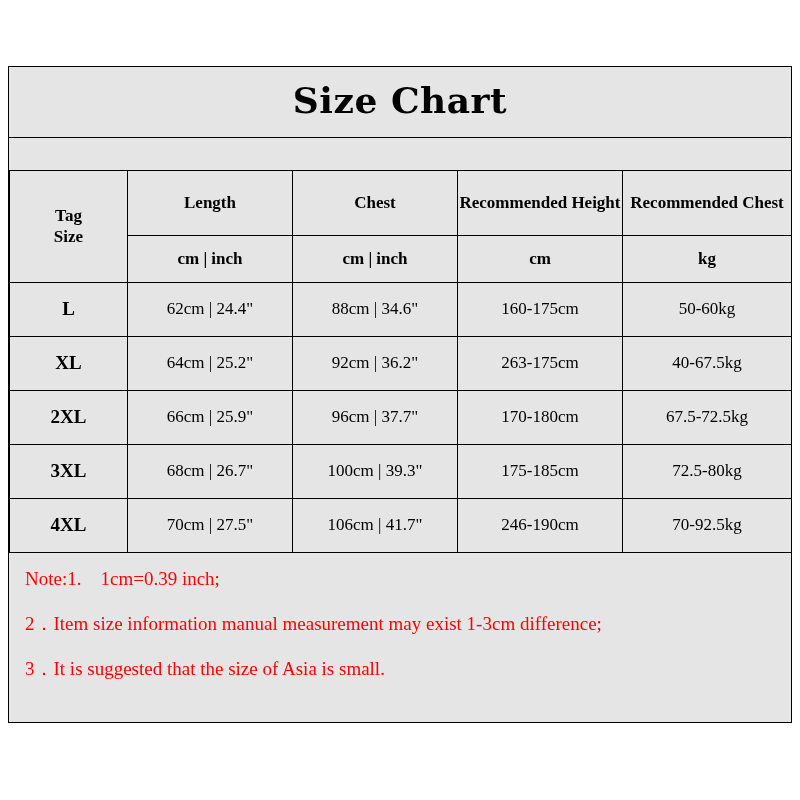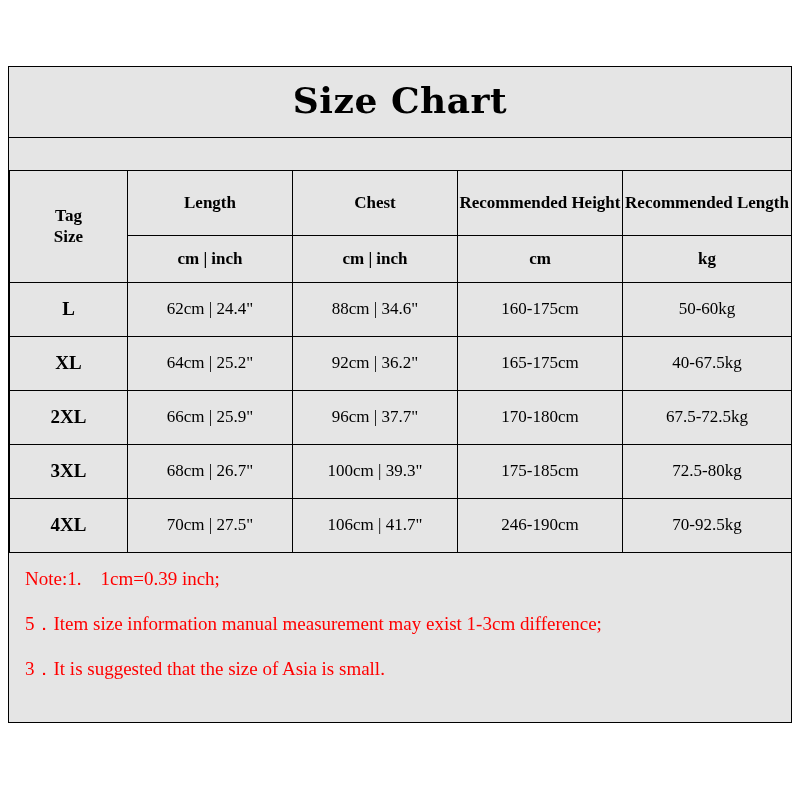--- a/index.html
+++ b/index.html
@@ -115,42 +115,42 @@
           <col class="c4">
       </colgroup>
       <thead>
         <tr class="hdr-top">
           <th rowspan="2" class="tagsize-cell">
             <div>Tag<br>Size</div>
           </th>
           <th>Length</th>
           <th>Chest</th>
           <th>Recommended Height</th>
-          <th>Recommended Length</th>
+          <th>Recommended Chest</th>
         </tr>
         <tr class="hdr-units">
           <th>cm | inch</th>
           <th>cm | inch</th>
           <th>cm</th>
           <th>kg</th>
         </tr>
       </thead>
       <tbody>
         <tr>
           <td class="tag">L</td>
           <td>62cm | 24.4"</td>
           <td>88cm | 34.6"</td>
           <td>160-175cm</td>
           <td>50-60kg</td>
         </tr>
         <tr>
           <td class="tag">XL</td>
           <td>64cm | 25.2"</td>
           <td>92cm | 36.2"</td>
-          <td>165-175cm</td>
+          <td>263-175cm</td>
           <td>40-67.5kg</td>
         </tr>
         <tr>
           <td class="tag">2XL</td>
           <td>66cm | 25.9"</td>
           <td>96cm | 37.7"</td>
           <td>170-180cm</td>
           <td>67.5-72.5kg</td>
         </tr>
         <tr>
@@ -165,18 +165,18 @@
           <td>70cm | 27.5"</td>
           <td>106cm | 41.7"</td>
           <td>246-190cm</td>
           <td>70-92.5kg</td>
         </tr>
       </tbody>
     </table>
 
     <div class="notes">
       <p class="note-line">Note:1.    1cm=0.39 inch;</p>
-      <p class="note-line">5．Item size information manual measurement may exist 1-3cm difference;</p>
+      <p class="note-line">2．Item size information manual measurement may exist 1-3cm difference;</p>
       <p class="note-line">3．It is suggested that the size of Asia is small.</p>
     </div>
 
   </div>
 </div>
 
 </body></html>

